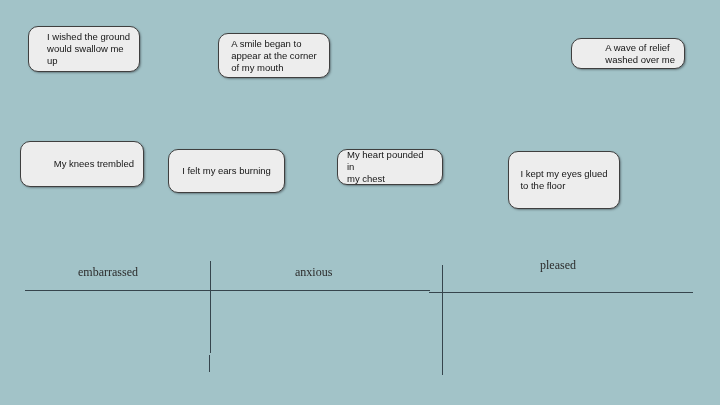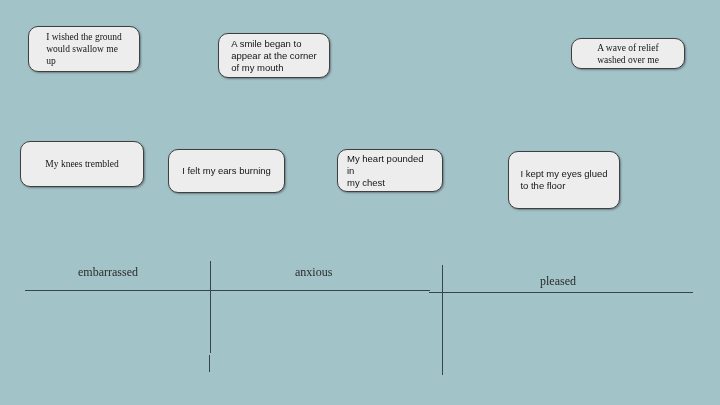--- a/index.html
+++ b/index.html
@@ -23,42 +23,42 @@
     display:flex;
     align-items:center;
     justify-content:center;
     padding:2px 9px;
     color:var(--card-text,#141414);
     font-size:9.5px;
     line-height:12px;
     text-align:left;
     cursor:move;
   }
-  .card.left{justify-content:center;text-align:left;font-family:Liberation Serif, serif;}
+  .card.left{justify-content:flex-end;text-align:left;}
   .card .txt{white-space:pre-line;}
   .c0{left:28px;top:26px;width:112px;height:46px}
   .c1{left:218px;top:33px;width:112px;height:45px}
   .c2{left:390px;top:37px;width:112px;height:46px}
   .c3{left:571px;top:38px;width:114px;height:31px}
   .c4{left:20px;top:141px;width:124px;height:46px}
   .c5{left:168px;top:149px;width:117px;height:44px}
-  .c6{left:337px;top:149px;width:106px;height:43px}
+  .c6{left:337px;top:149px;width:106px;height:36px}
   .c7{left:508px;top:151px;width:112px;height:58px}
 
   .label{
     position:absolute;
     color:var(--label-color,#2b2b2b);
     font-size:12px;
     line-height:15px;
     white-space:nowrap;
     font-family:Liberation Serif, serif;
   }
   .l0{left:78px;top:265px}
   .l1{left:295px;top:265px}
-  .l2{left:540px;top:274px}
+  .l2{left:540px;top:258px}
 
   .line{
     position:absolute;
     background:var(--line-color,#36454d);
   }
   .line.ha{left:25px;top:290px;width:405px;height:1.3px}
   .line.hb{left:429px;top:292px;width:264px;height:1.3px}
   .line.v1{left:210px;top:261px;width:1.3px;height:92px}
   .line.v1b{left:209px;top:355px;width:1.3px;height:17px}
   .line.v2{left:442px;top:265px;width:1.3px;height:110px}

